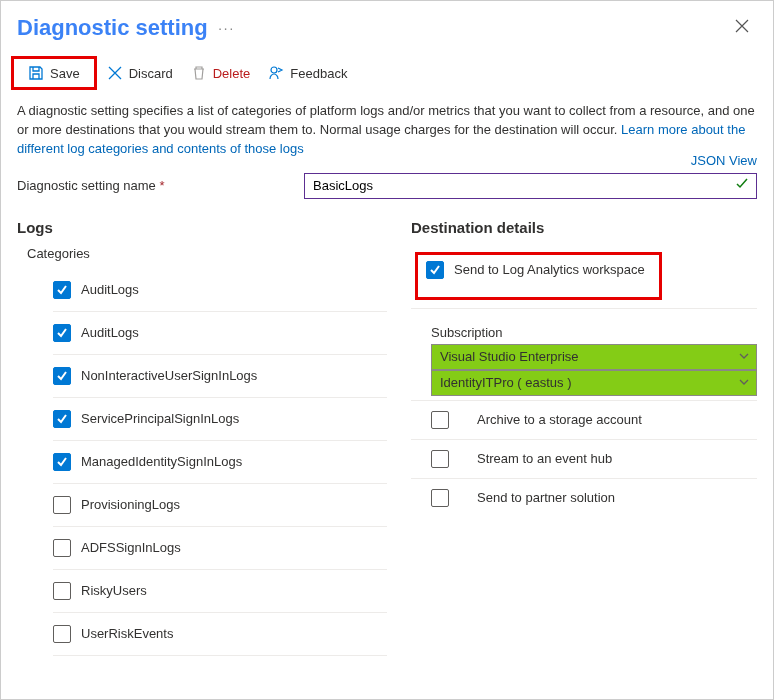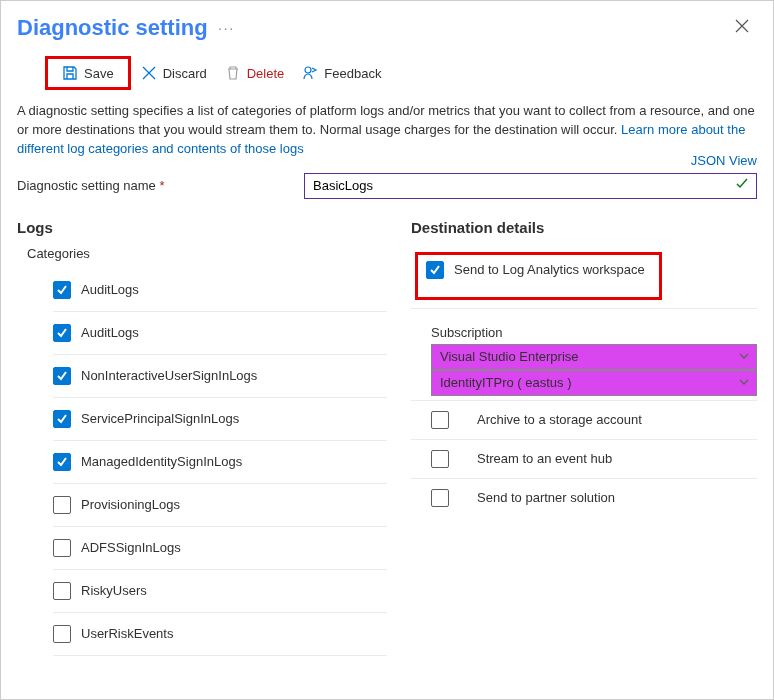--- a/index.html
+++ b/index.html
@@ -38,22 +38,21 @@
     margin-left: auto;
     font-size: 18px;
     color: #555;
     cursor: pointer;
     padding: 4px 8px;
   }
   .toolbar {
     display: flex;
     align-items: center;
     gap: 2px;
-    padding: 6px 14px 10px 30px;
-    margin-left: 14px;
+    padding: 6px 14px 10px 10px;
   }
   .tbtn {
     display: inline-flex;
     align-items: center;
     gap: 6px;
     padding: 4px 8px;
     cursor: pointer;
     color: #323130;
     border-radius: 2px;
   }
@@ -154,21 +153,21 @@
     padding: 6px 14px 18px 8px;
     margin-left: 4px;
   }
   .sub-block { padding: 8px 0 4px 20px; border-bottom:1px solid #edebe9;}
   .field-label { margin: 8px 0 4px 0; }
   .select {
     width: 100%;
     border: 1px solid #8a8886;
     padding: 4px 24px 4px 8px;
     height: 26px;
-    background:#d946ef;
+    background:#84cc16;
     position: relative;
     display:flex; align-items:center;
     cursor:pointer;
   }
   .select .chev {
     position:absolute; right:6px; top:5px;
     color:#605e5c;
   }
 </style>
 </head>

